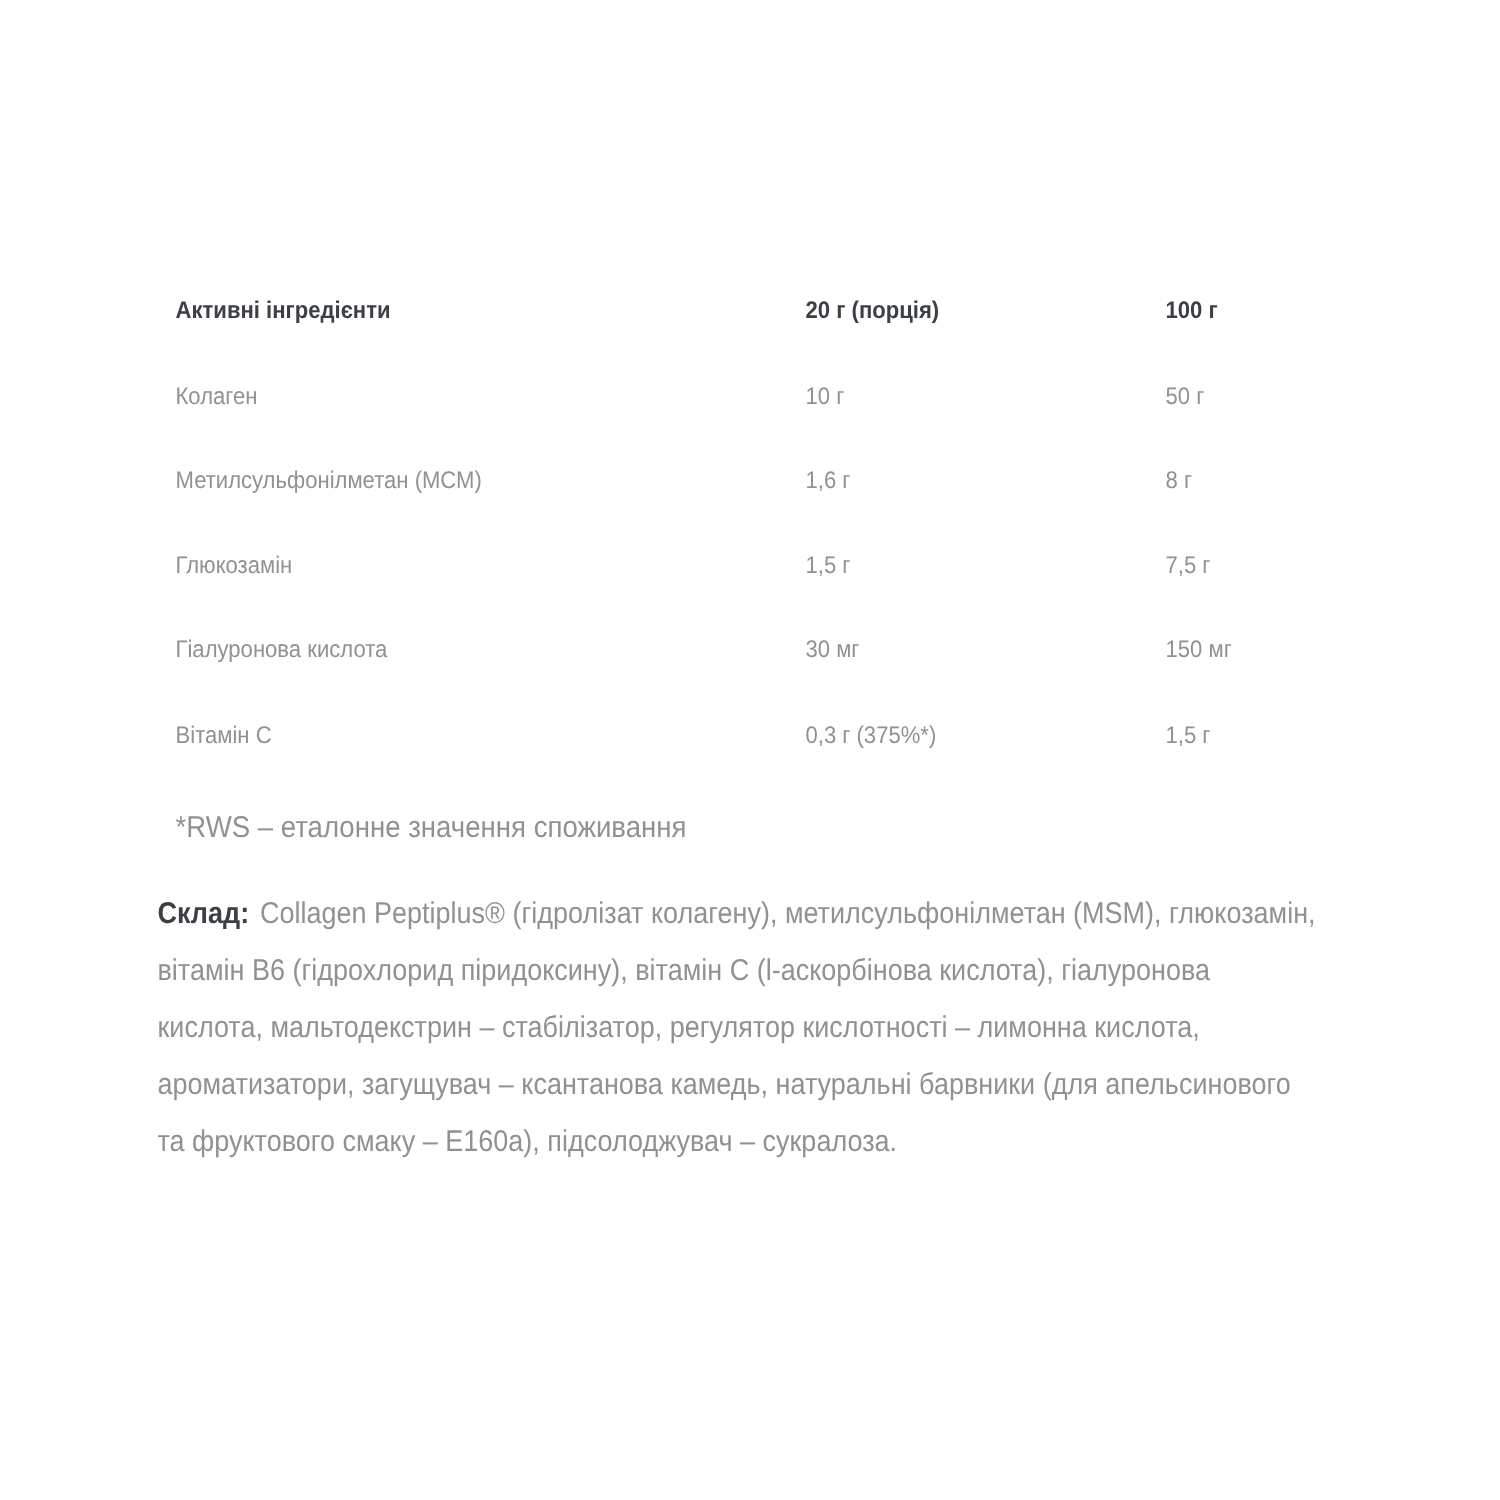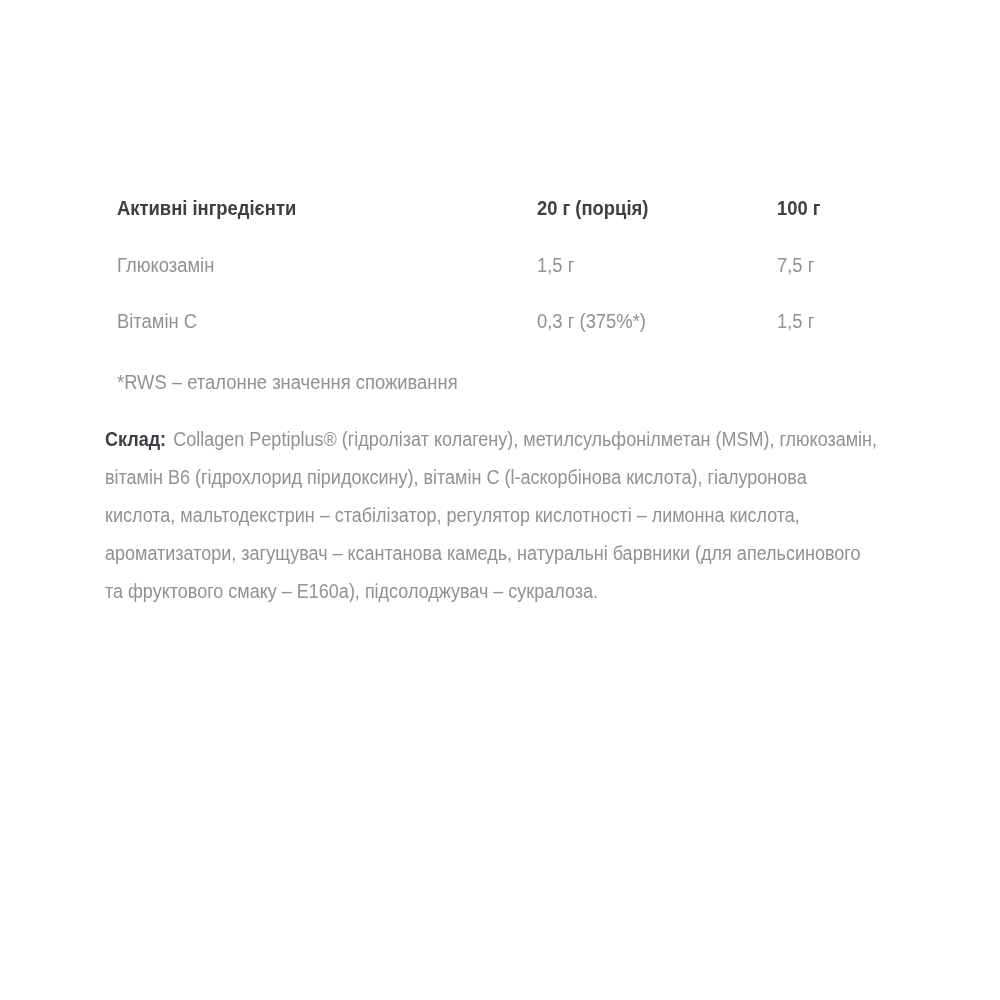--- a/index.html
+++ b/index.html
@@ -18,21 +18,21 @@
     width: 810px;
   }
   .ing-table {
     padding-left: 12px;
   }
   .row {
     display: grid;
     grid-template-columns: 420px 240px 140px;
     height: 56.6px;
     align-items: start;
-    font-size: 20px;
+    font-size: 16px;
     line-height: 24px;
     color: #8f9193;
   }
   .row .cell {
     transform: scaleX(0.92);
     transform-origin: left top;
     white-space: nowrap;
   }
   .row.header .cell {
     font-weight: bold;
@@ -67,23 +67,38 @@
 
 <div class="content">
   <div class="ing-table">
     <div class="row header">
       <div class="cell">Активні інгредієнти</div>
       <div class="cell">20 г (порція)</div>
       <div class="cell">100 г</div>
     </div>
     <div id="table-rows">
         <div class="row">
+          <div class="cell">Колаген</div>
+          <div class="cell">10 г</div>
+          <div class="cell">50 г</div>
+        </div>
+        <div class="row">
+          <div class="cell">Метилсульфонілметан (МСМ)</div>
+          <div class="cell">1,6 г</div>
+          <div class="cell">8 г</div>
+        </div>
+        <div class="row">
           <div class="cell">Глюкозамін</div>
           <div class="cell">1,5 г</div>
           <div class="cell">7,5 г</div>
+        </div>
+        <div class="row">
+          <div class="cell">Гіалуронова кислота</div>
+          <div class="cell">30 мг</div>
+          <div class="cell">150 мг</div>
         </div>
         <div class="row">
           <div class="cell">Вітамін C</div>
           <div class="cell">0,3 г (375%*)</div>
           <div class="cell">1,5 г</div>
         </div>
       </div>
     <div class="footnote">*RWS – еталонне значення споживання</div>
   </div>
   <p class="composition"><strong>Склад:</strong><span>Collagen Peptiplus® (гідролізат колагену), метилсульфонілметан (MSM), глюкозамін, вітамін B6 (гідрохлорид піридоксину), вітамін C (l-аскорбінова кислота), гіалуронова кислота, мальтодекстрин – стабілізатор, регулятор кислотності – лимонна кислота, ароматизатори, загущувач – ксантанова камедь, натуральні барвники (для апельсинового та фруктового смаку – E160a), підсолоджувач – сукралоза.</span></p>

